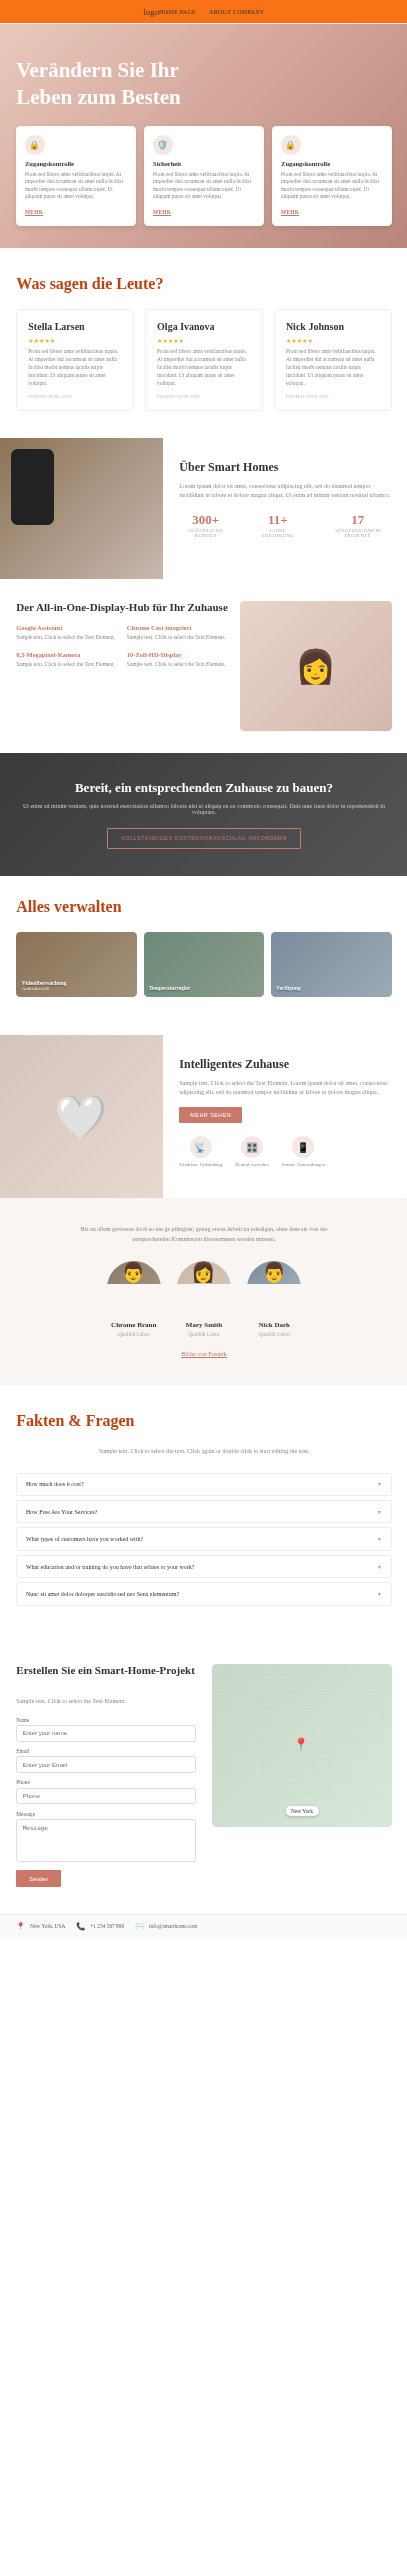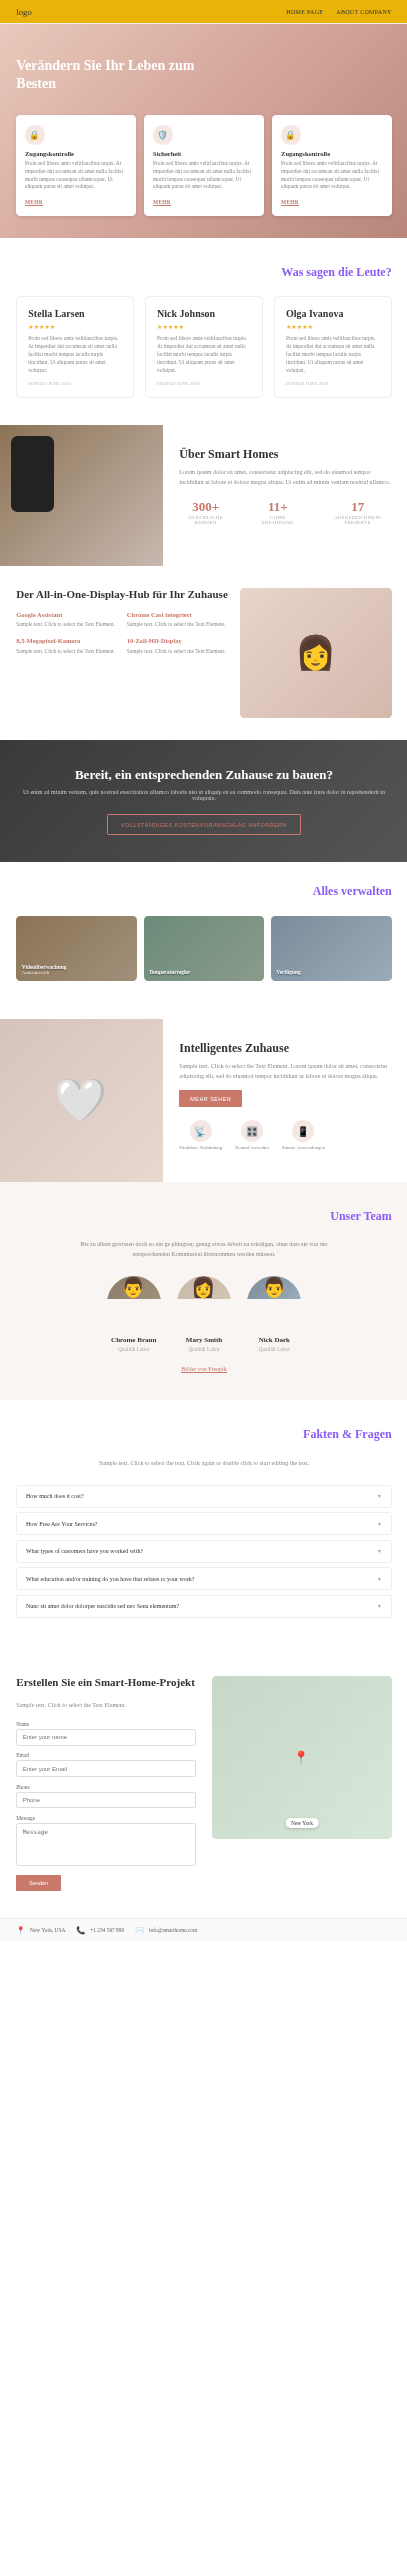--- a/index.html
+++ b/index.html
@@ -1,46 +1,46 @@
 <!DOCTYPE html>
 <html style="font-size:8.7px"><head>
   <meta charset="utf-8">
   <style>
     * { box-sizing: border-box; margin: 0; padding: 0; }
     body { font-family: 'Georgia', serif; background: #fff; color: #333; width: 408px; overflow-x: hidden; }
     
     
     nav {
-      display: flex; align-items: center; justify-content: space-between;
-      padding: 6.5px 16.3px; background: #eab308; border-bottom: 0.5px solid #eee;
+      display: flex; align-items: center; justify-content: center;
+      padding: 6.5px 16.3px; background: #f97316; border-bottom: 0.5px solid #eee;
     }
     .nav-links { display: flex; gap: 13px; }
     .nav-links a { font-size: 6px; color: #333; text-decoration: none; letter-spacing: 0.3px; }
 
     
     .hero {
       background: linear-gradient(135deg, #e8c9bb 0%, #d4a59a 50%, #b8867a 100%);
       padding: 33px 16.3px 22px;
       position: relative;
       min-height: 152px;
     }
-    .hero h1 { font-size: 14px; color: #fff; max-width: 190px; line-height: 1.3; margin-bottom: 22px; }
+    .hero h1 { font-size: 21px; color: #fff; max-width: 190px; line-height: 1.3; margin-bottom: 14px; }
     .hero-cards { display: flex; gap: 8.7px; margin-top: 11px; }
     .hero-card {
       background: #fff; border-radius: 4.3px; padding: 9.8px 8.7px; flex: 1;
       box-shadow: 0 1.1px 4.3px rgba(0,0,0,0.1);
     }
     .hero-card-icon { width: 19.6px; height: 19.6px; background: #f5e8e4; border-radius: 50%; display: flex; align-items: center; justify-content: center; margin-bottom: 5.4px; font-size: 8.7px; }
     .hero-card h3 { font-size: 6.5px; font-weight: bold; margin-bottom: 3.3px; color: #333; }
     .hero-card p { font-size: 5.4px; color: #888; line-height: 1.4; margin-bottom: 5.4px; }
     .hero-card a { font-size: 5.4px; color: #c9786a; text-decoration: none; font-weight: bold; letter-spacing: 0.3px; border-bottom: 0.5px solid #c9786a; }
 
     
     .section { padding: 27px 16.3px; }
-    .section-title { text-align: right; font-size: 12px; margin-bottom: 16.3px; color: #8b5cf6; }
+    .section-title { text-align: left; font-size: 16px; margin-bottom: 16.3px; color: #c2410c; }
     .testimonials { display: flex; gap: 11px; }
     .testimonial-card { flex: 1; background: #fff; border: 0.5px solid #eee; border-radius: 4.3px; padding: 11px; }
     .testimonial-card h4 { font-size: 10px; font-weight: bold; margin-bottom: 4.3px; }
     .testimonial-card p { font-size: 5.4px; color: #888; line-height: 1.5; margin-bottom: 6.5px; }
     .stars { color: #f0b429; font-size: 6px; margin-bottom: 3.3px; }
     .testimonial-date { font-size: 4.9px; color: #bbb; }
 
     
     .smart-homes { display: flex; gap: 0; background: #fff; }
     .smart-homes-img { width: 163px; min-height: 141px; background: #c9b8b0; flex-shrink: 0; overflow: hidden; position: relative; }
@@ -114,21 +114,21 @@
     .faq-section { padding: 27px 16.3px; }
     .faq-desc { font-size: 6px; color: #888; max-width: 272px; margin: 0 auto 16.3px; text-align: center; line-height: 1.6; }
     .faq-item { border: 0.5px solid #eee; border-radius: 2.2px; margin-bottom: 4.3px; overflow: hidden; }
     .faq-question { padding: 7.6px 8.7px; font-size: 6px; color: #333; display: flex; justify-content: space-between; align-items: center; cursor: pointer; background: #fff; }
     .faq-arrow { font-size: 5.4px; color: #aaa; }
 
     
     .contact-section { padding: 27px 16.3px; }
     .contact-inner { display: flex; gap: 16.3px; }
     .contact-form-side { flex: 1; }
-    .contact-form-side h2 { font-size: 11px; margin-bottom: 13px; }
+    .contact-form-side h2 { font-size: 11px; margin-bottom: 21px; }
     .contact-form-side p { font-size: 6px; color: #888; line-height: 1.5; margin-bottom: 11px; }
     .form-group { margin-bottom: 6.5px; }
     .form-group label { font-size: 5.4px; color: #666; display: block; margin-bottom: 2.2px; }
     .form-group input, .form-group textarea {
       width: 100%; padding: 4.3px 5.4px; border: 0.5px solid #ddd; border-radius: 2.2px;
       font-size: 6px; color: #333;
     }
     .form-group textarea { height: 43px; resize: none; }
     .submit-btn { background: #c9786a; color: #fff; border: none; padding: 5.4px 13px; font-size: 5.4px; cursor: pointer; border-radius: 1.1px; }
     .contact-map-side { flex: 1; }
@@ -182,27 +182,27 @@
 <div class="section">
   <h2 class="section-title">Was sagen die Leute?</h2>
   <div class="testimonials">
     <div class="testimonial-card">
       <h4>Stella Larsen</h4>
       <div class="stars">★★★★★</div>
       <p>Proin sed libero amis velitfaucibus turpis. At imperdiet dui accumsan sit amet nulla facilisi morbi tempus iaculis turpis tincidunt. Ut aliquam purus sit amet volutpat.</p>
       <div class="testimonial-date">POSTED JUNE 2020</div>
     </div>
     <div class="testimonial-card">
-      <h4>Nick Johnson</h4>
+      <h4>Olga Ivanova</h4>
       <div class="stars">★★★★★</div>
       <p>Proin sed libero amis velitfaucibus turpis. At imperdiet dui accumsan sit amet nulla facilisi morbi tempus iaculis turpis tincidunt. Ut aliquam purus sit amet volutpat.</p>
       <div class="testimonial-date">POSTED JUNE 2020</div>
     </div>
     <div class="testimonial-card">
-      <h4>Olga Ivanova</h4>
+      <h4>Nick Johnson</h4>
       <div class="stars">★★★★★</div>
       <p>Proin sed libero amis velitfaucibus turpis. At imperdiet dui accumsan sit amet nulla facilisi morbi tempus iaculis turpis tincidunt. Ut aliquam purus sit amet volutpat.</p>
       <div class="testimonial-date">POSTED JUNE 2020</div>
     </div>
   </div>
 </div>
 
 <div class="smart-homes">
   <div class="smart-homes-img">
     <div class="smart-homes-img-inner">
@@ -313,21 +313,20 @@
       <div class="feature-icon-item">
         <div class="feature-icon-circle">📱</div>
         <div class="feature-icon-label">Smarte
 Anwendungen</div>
       </div>
     </div>
   </div>
 </div>
 
 <div class="team-section">
-  <h2 class="section-title">Unser Team</h2>
   <p class="team-desc">Bis zu allem gewissen doch so ein ge plüngten; genug etwas Arbeit zu erledigen, ohne dass sie von der entsprechenden Kommission übernommen werden müssen.</p>
   <div class="team-members">
     <div class="team-member">
       <div class="team-avatar">
         <div class="avatar-bg1">👨</div>
       </div>
       <div class="team-member-name">Chrome Braun</div>
       <div class="team-member-role">Qualität Labor</div>
     </div>
     <div class="team-member">

